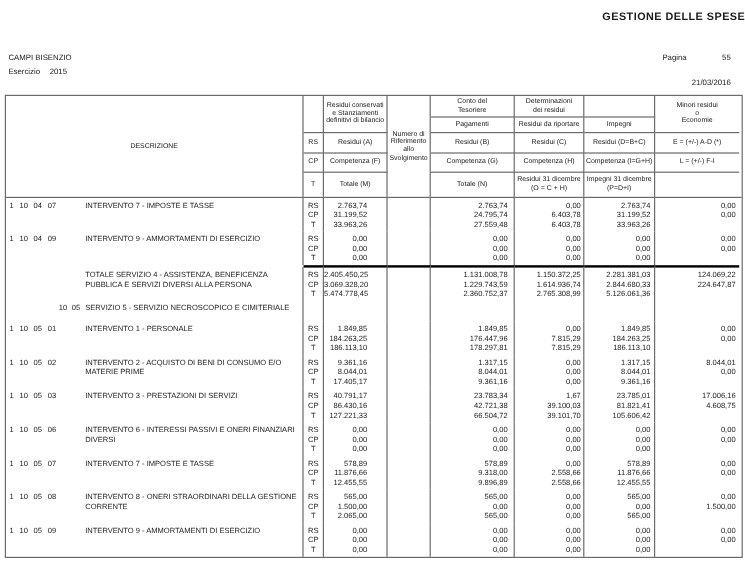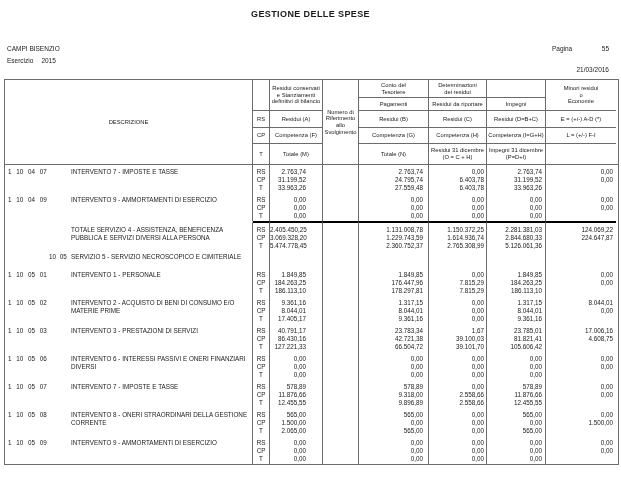--- a/index.html
+++ b/index.html
@@ -1,18 +1,18 @@
 <!DOCTYPE html>
 <html><head>
 <meta charset="utf-8">
 <style>
   html,body{margin:0;padding:0;background:#e8e8e8;}
   .page{position:relative;width:621px;height:480px;background:#ffffff;overflow:hidden;
         font-family:"Liberation Sans","DejaVu Sans",sans-serif;color:#1a1a1a;}
-  .title{position:absolute;top:9px;left:0;width:100%;text-align:center;
+  .title{position:absolute;top:9px;left:0;width:100%;text-align:right;
          font-size:9px;font-weight:bold;letter-spacing:.4px;}
   .meta{position:absolute;font-size:6.5px;color:#222;}
   .m-entity{left:7px;top:45px;}
   .m-esercizio{left:7px;top:57px;}
   .m-esercizio .val{margin-left:8px;}
   .m-pagina{left:552px;top:45px;width:57px;display:flex;justify-content:space-between;}
   .m-date{left:480px;top:66px;width:129px;text-align:right;}
 
   .table{position:absolute;left:4px;top:79px;width:613px;border:1px solid #6b6b6b;background:#fff;}
   .thead{display:grid;grid-template-columns:248px 17px 53px 36px 70px 58px 59px 70px;

